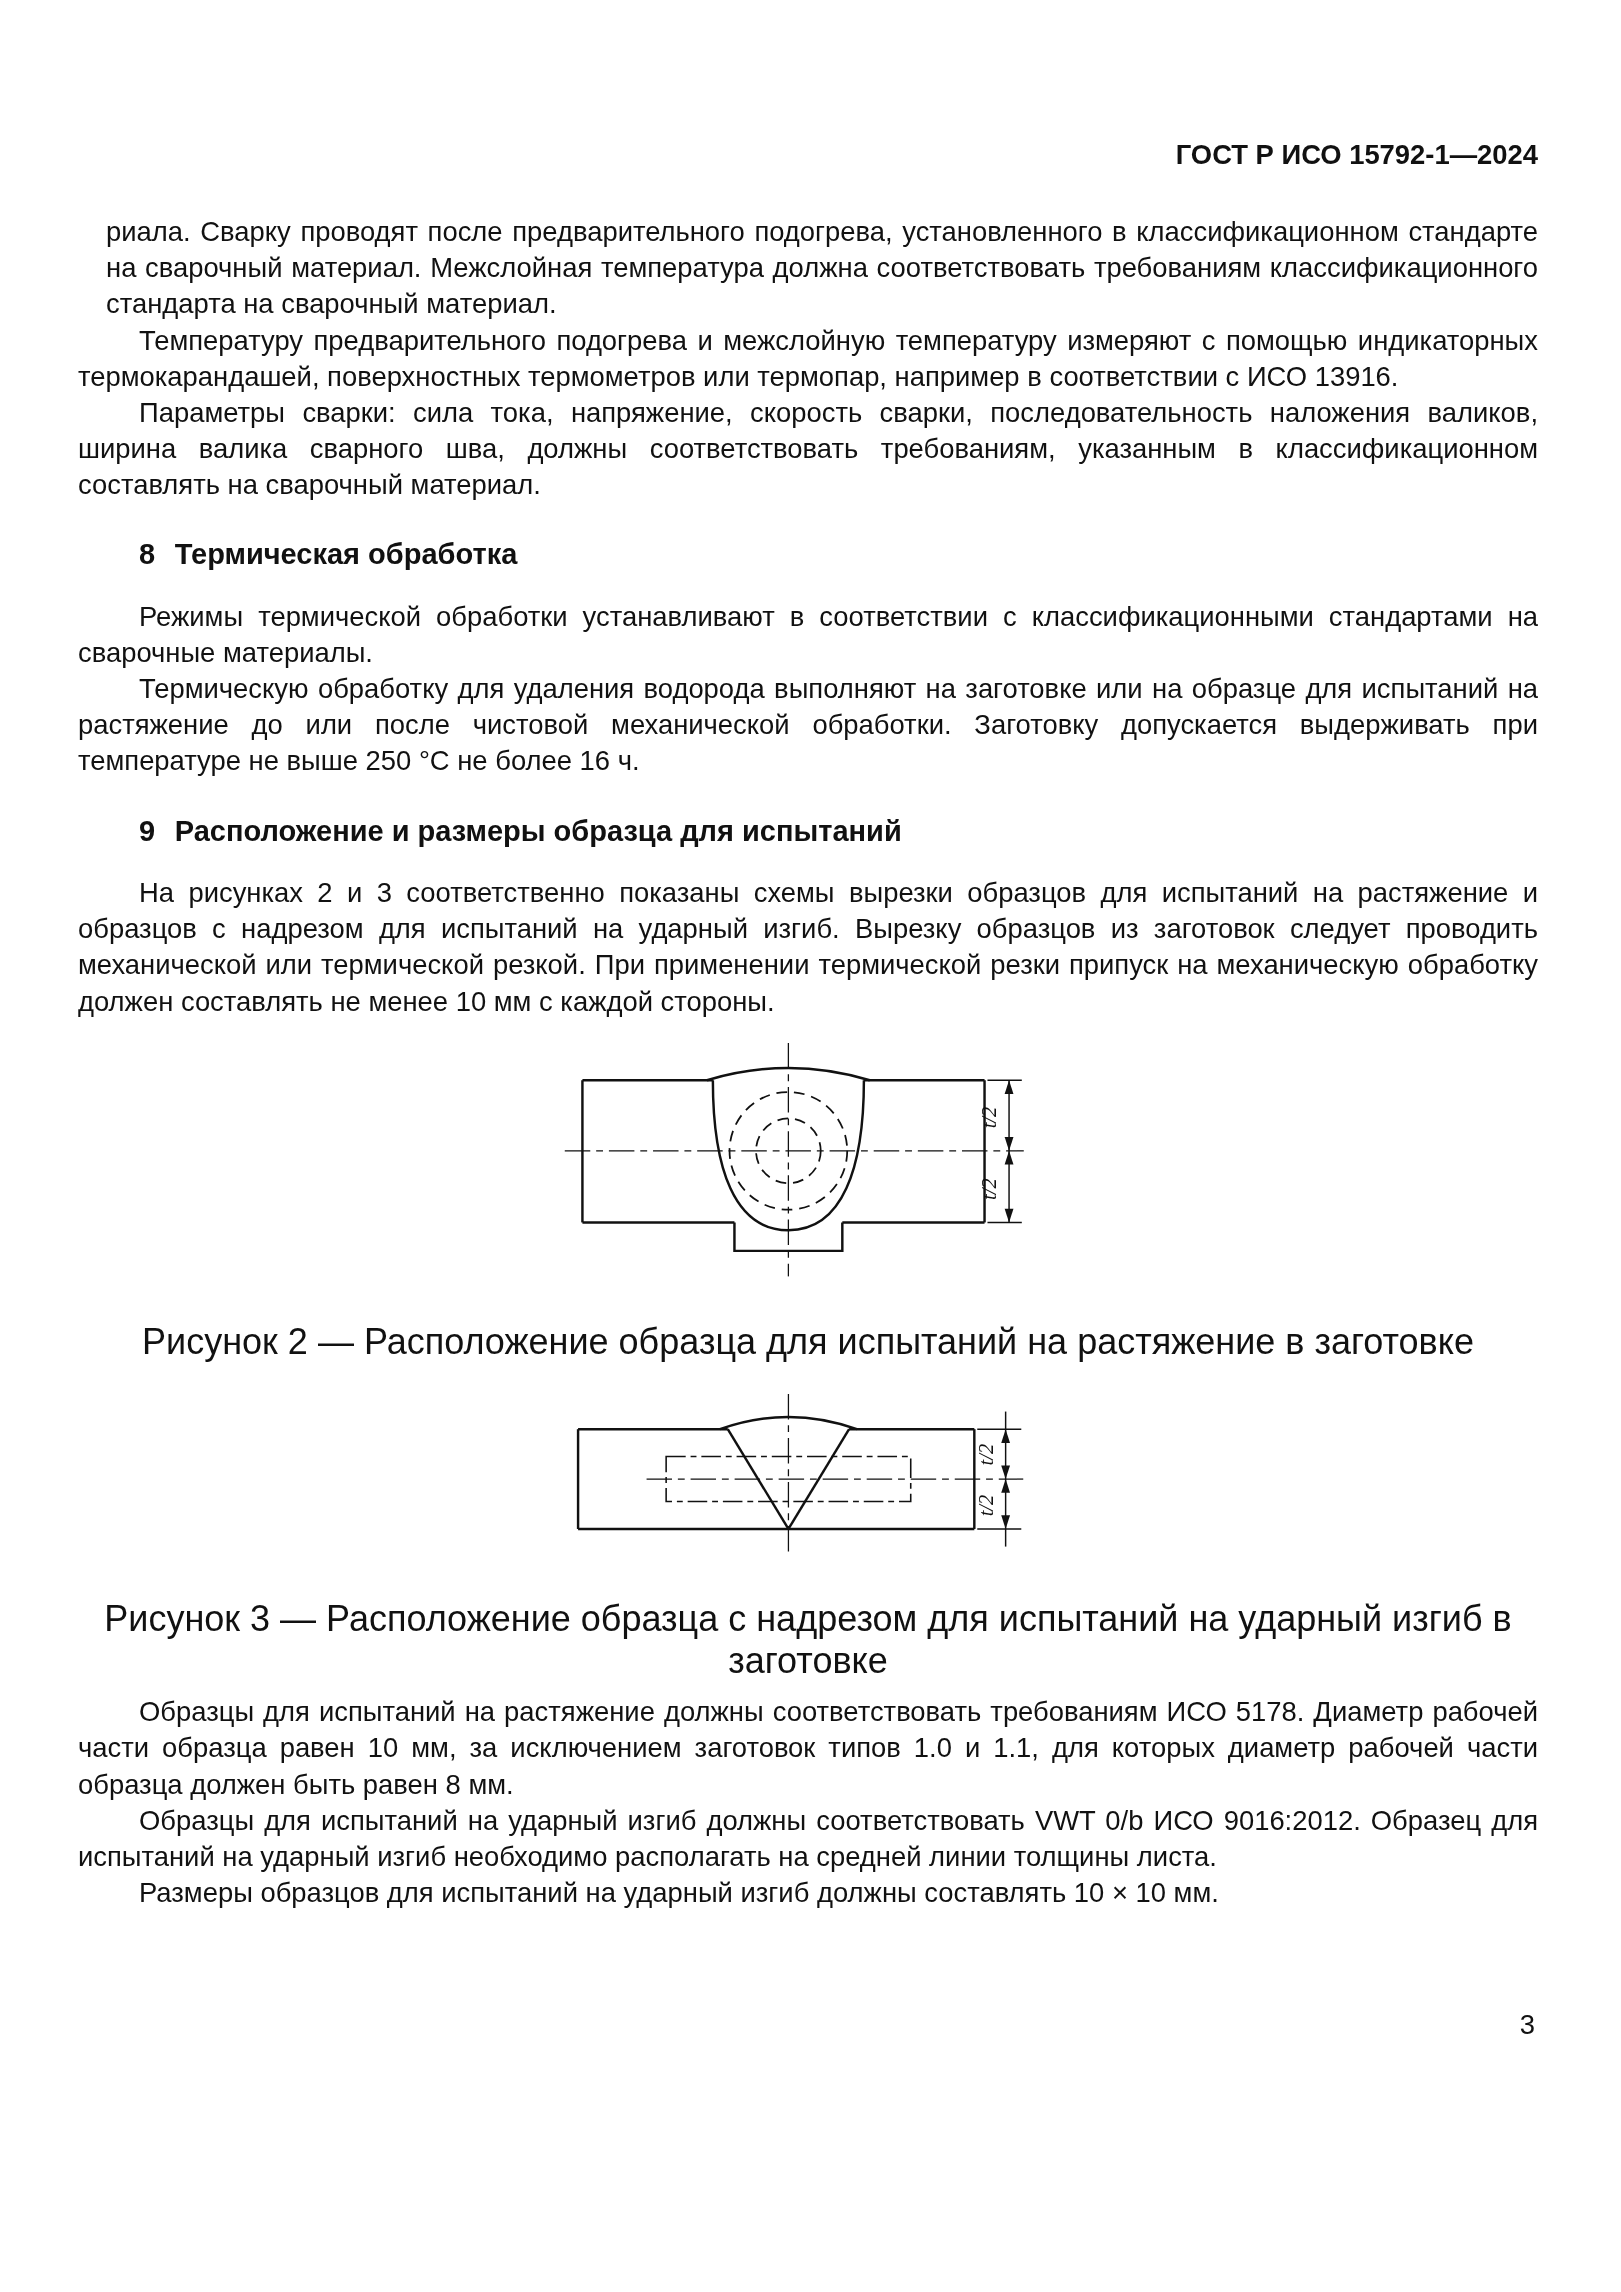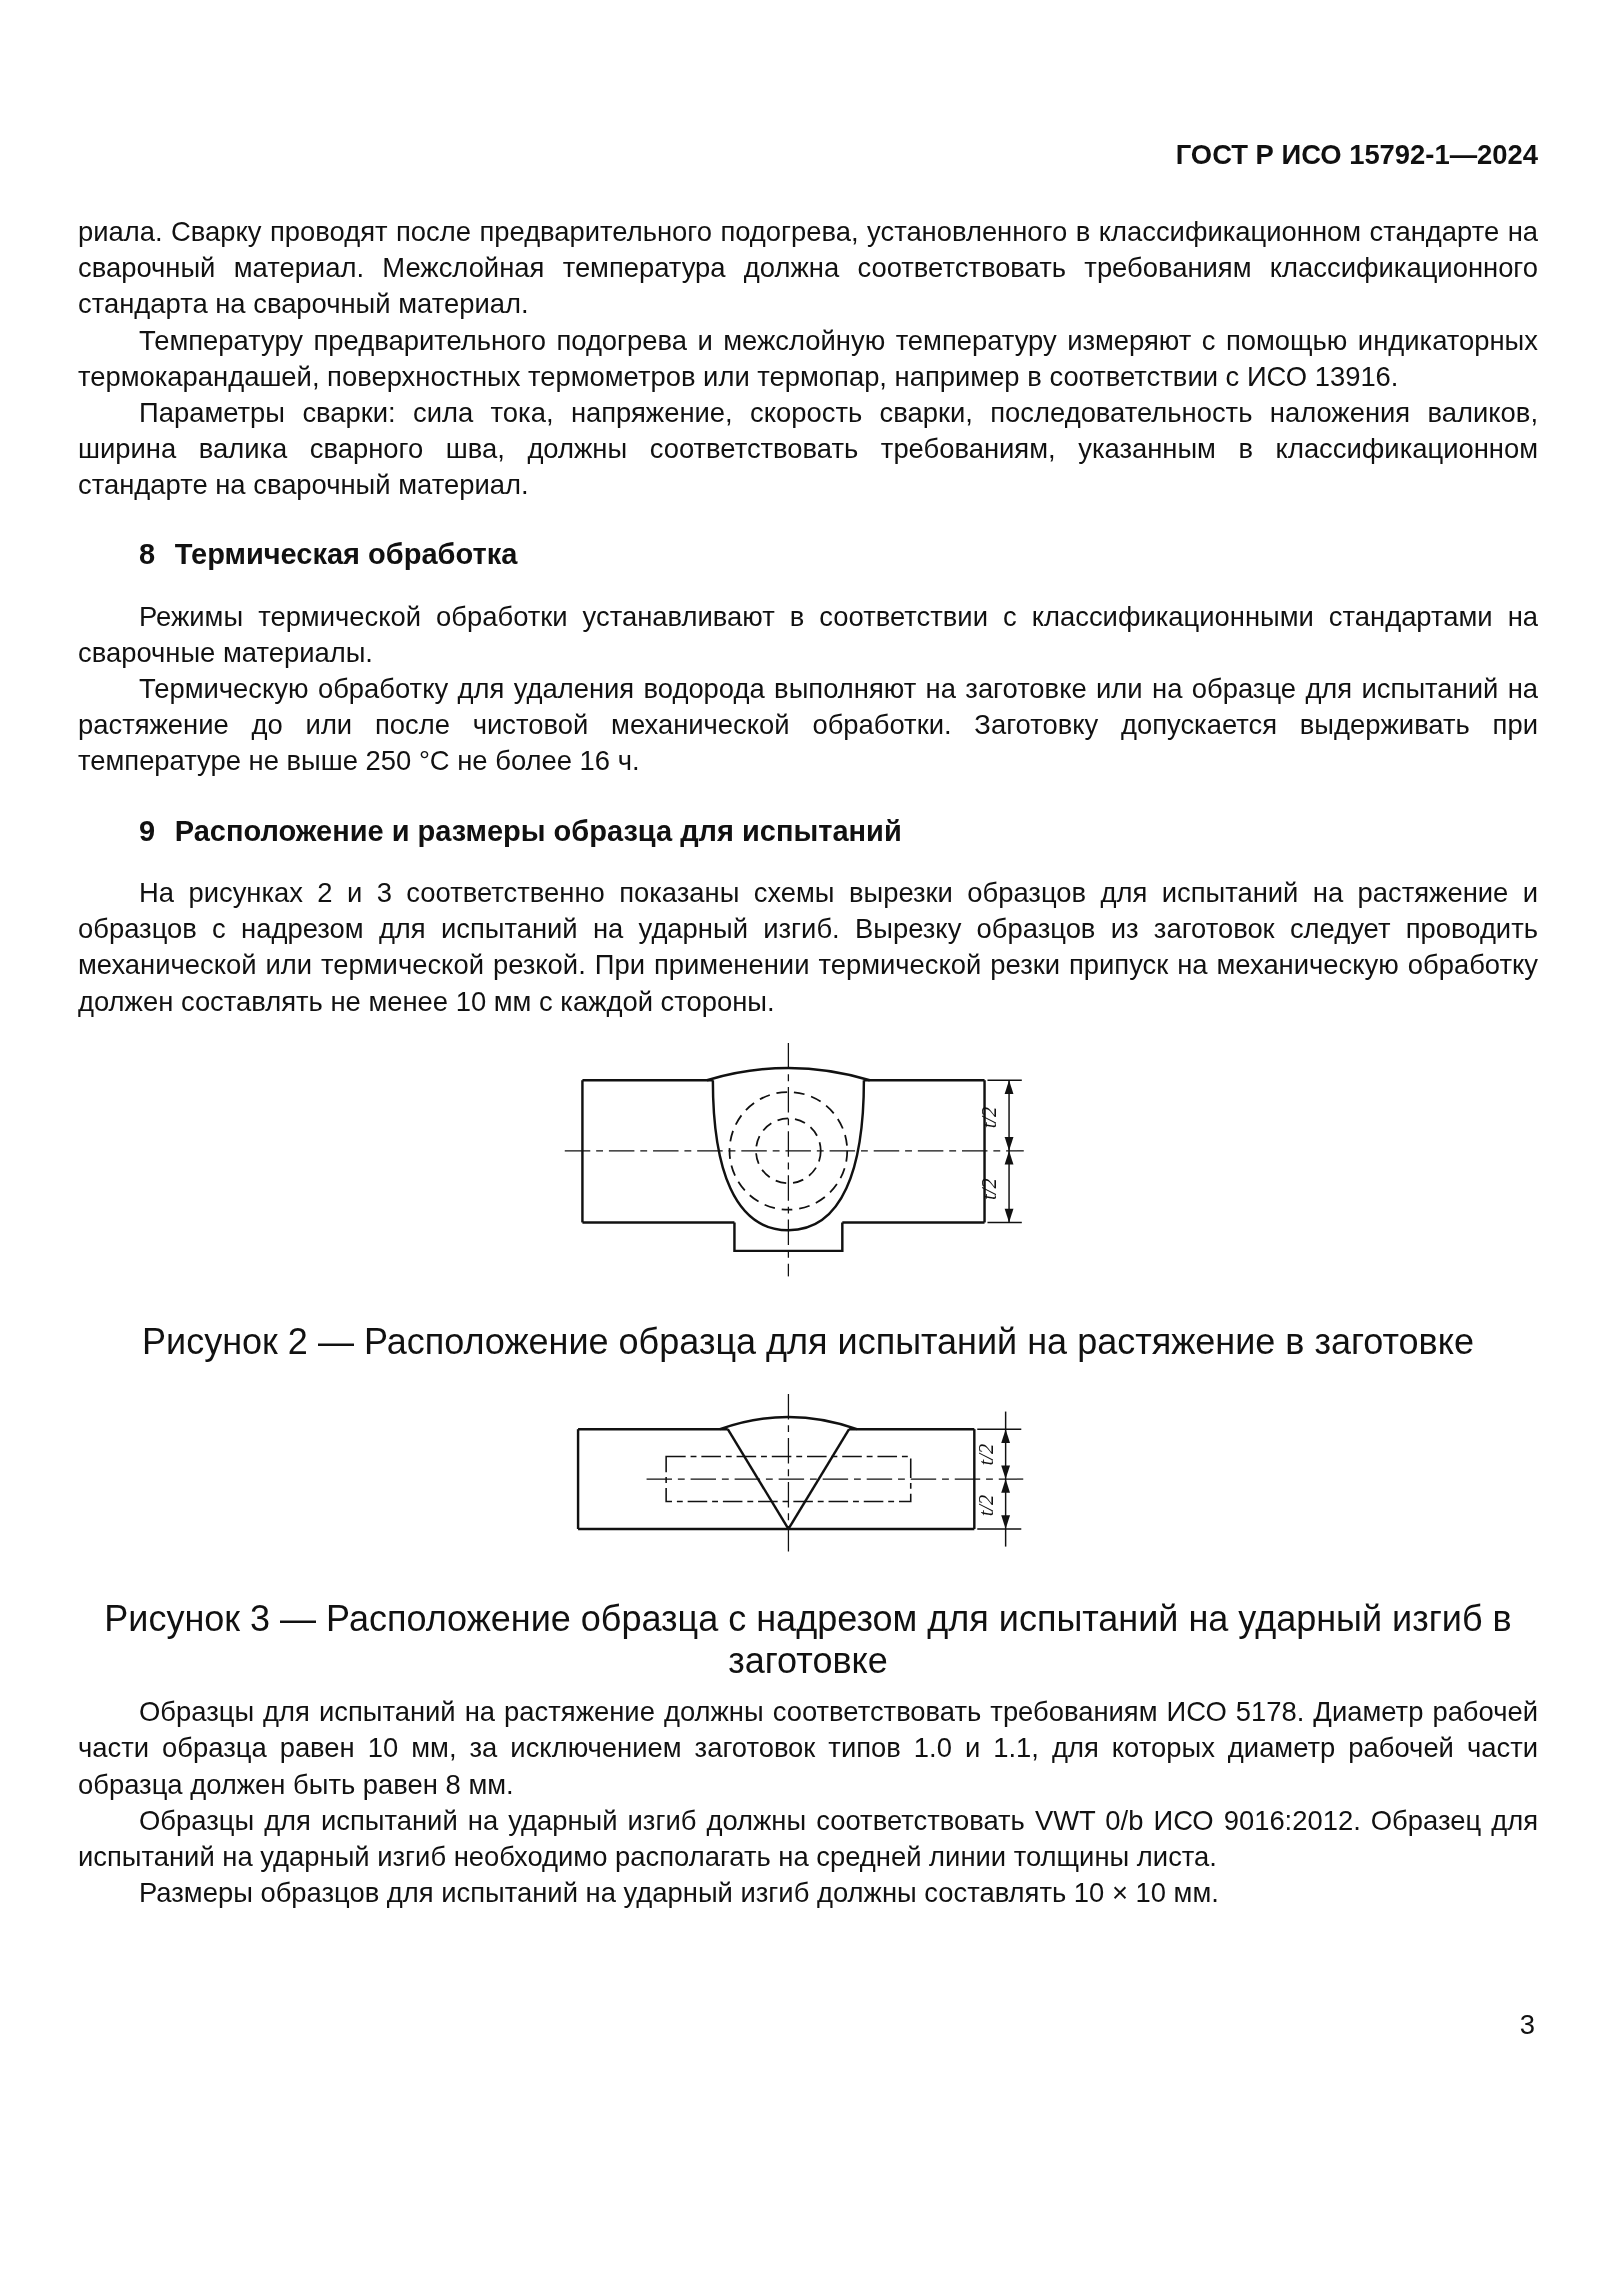--- a/index.html
+++ b/index.html
@@ -19,21 +19,21 @@
     font-weight: bold;
     font-size: 27.4px;
     margin-bottom: 43px;
   }
   .para {
     font-size: 27.4px;
     line-height: 1.32;
     text-align: justify;
     text-indent: 61px;
   }
-  .para.no-indent { text-indent: 0; }
+  .para.no-indent { text-indent: 0; margin-left: 28px; }
   h2.section-title {
     font-size: 29px;
     font-weight: bold;
     margin: 35px 0 27.4px 61px;
   }
   h2.section-title .sec-num { margin-right: 19.6px; }
   .figure-wrap {
     text-align: center;
     margin-top: 21.6px;
   }
@@ -54,21 +54,21 @@
 </style>
 </head>
 <body>
 
 <div class="page">
 
   <div class="doc-header">ГОСТ Р ИСО 15792-1—2024</div>
 
   <p class="para no-indent">риала. Сварку проводят после предварительного подогрева, установленного в классификационном стандарте на сварочный материал. Межслойная температура должна соответствовать требованиям классификационного стандарта на сварочный материал.</p>
   <p class="para">Температуру предварительного подогрева и межслойную температуру измеряют с помощью индикаторных термокарандашей, поверхностных термометров или термопар, например в соответствии с ИСО 13916.</p>
-  <p class="para">Параметры сварки: сила тока, напряжение, скорость сварки, последовательность наложения валиков, ширина валика сварного шва, должны соответствовать требованиям, указанным в классификационном стандарте на сварочный материал.</p>
+  <p class="para">Параметры сварки: сила тока, напряжение, скорость сварки, последовательность наложения валиков, ширина валика сварного шва, должны соответствовать требованиям, указанным в классификационном составлять на сварочный материал.</p>
 
   <h2 class="section-title"><span class="sec-num">8</span><span>Термическая обработка</span></h2>
 
   <p class="para">Режимы термической обработки устанавливают в соответствии с классификационными стандартами на сварочные материалы.</p>
   <p class="para">Термическую обработку для удаления водорода выполняют на заготовке или на образце для испытаний на растяжение до или после чистовой механической обработки. Заготовку допускается выдерживать при температуре не выше 250 °С не более 16 ч.</p>
 
   <h2 class="section-title"><span class="sec-num">9</span><span>Расположение и размеры образца для испытаний</span></h2>
 
   <p class="para">На рисунках 2 и 3 соответственно показаны схемы вырезки образцов для испытаний на растяжение и образцов с надрезом для испытаний на ударный изгиб. Вырезку образцов из заготовок следует проводить механической или термической резкой. При применении термической резки припуск на механическую обработку должен составлять не менее 10 мм с каждой стороны.</p>
 

